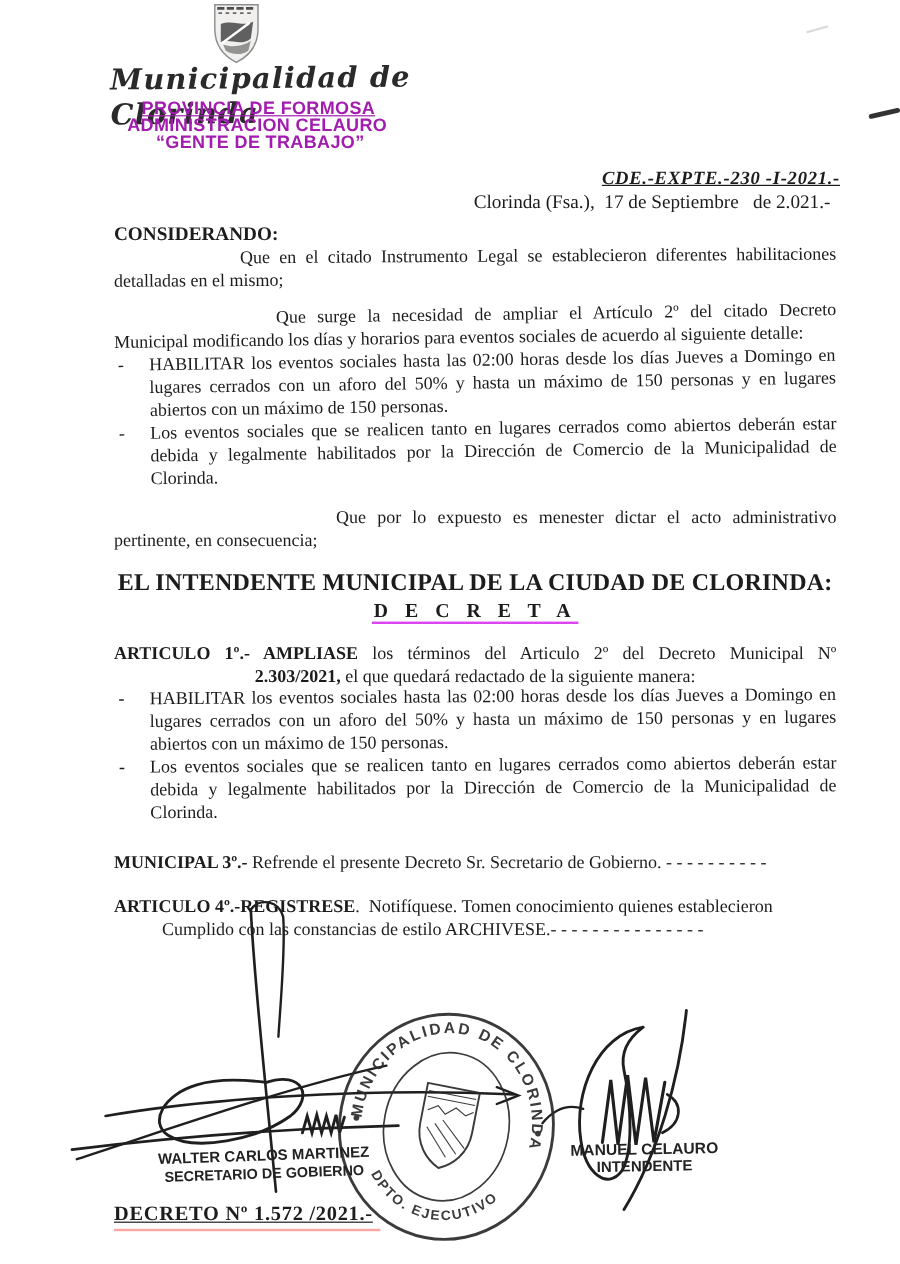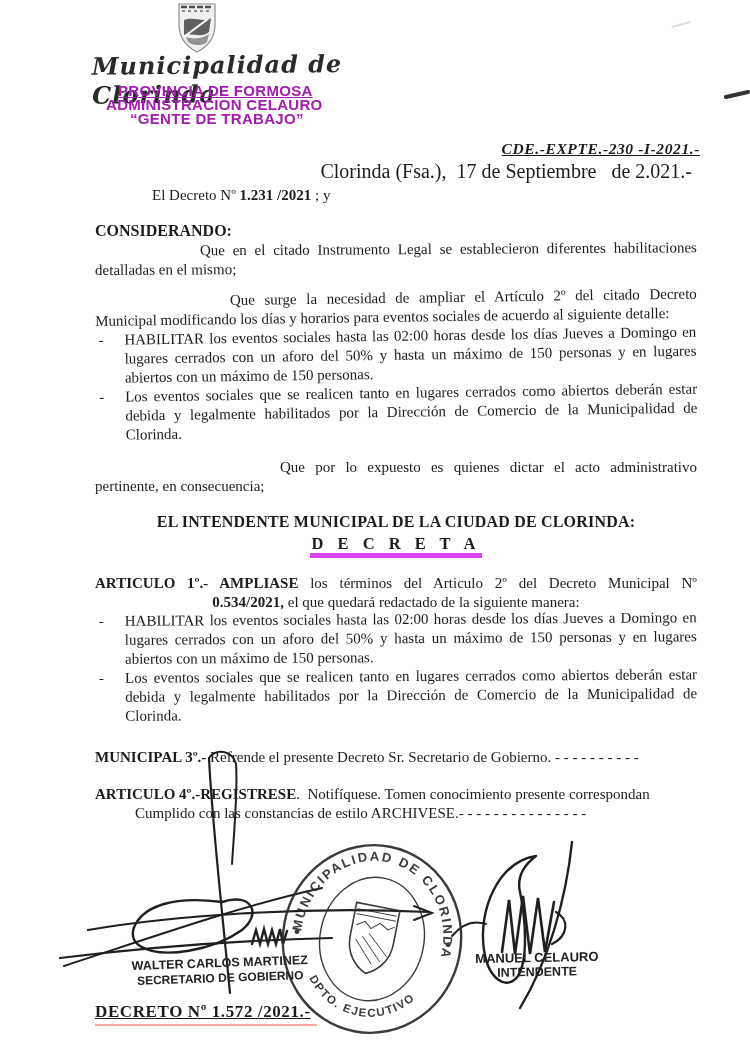--- a/index.html
+++ b/index.html
@@ -16,39 +16,39 @@
     font-family:"DejaVu Serif","Liberation Serif",serif;transform:rotate(-0.6deg);
   }
   .hdr-line{position:absolute;color:#a21caf;font-weight:700;font-family:"Liberation Sans",sans-serif;font-size:15px;letter-spacing:.3px;}
   .hdr-prov{left:118px;top:82px;text-decoration:underline;}
   .hdr-admin{left:106px;top:96px;}
   .hdr-motto{left:130px;top:110px;}
   .expte{
     position:absolute;right:50px;top:140px;font-weight:700;font-style:italic;font-size:15.5px;
     text-decoration:underline;letter-spacing:.6px;
   }
-  .dateline{position:absolute;right:58px;top:160px;font-size:20px;white-space:pre;}
+  .dateline{position:absolute;right:58px;top:160px;font-size:16px;white-space:pre;}
   
   .content{position:absolute;left:95px;top:184px;width:602px;font-size:15px;line-height:19px;}
   .blabel{font-weight:700;font-size:16px;}
   .b{font-weight:700;}
   .decreto-line{text-indent:57px;margin:2px 0 16px 0;}
   .c-label{margin-top:2px;}
   .p{text-align:justify;}
   .p1{text-indent:105px;margin-top:2px;transform:rotate(-0.35deg);transform-origin:left center;}
   .p2{text-indent:135px;margin-top:13px;transform:rotate(-0.8deg);transform-origin:left center;}
   .bullets{transform:rotate(-0.8deg);transform-origin:left center;}
   .bullets2{transform:rotate(-0.35deg);transform-origin:left center;}
   .bullet-row{display:flex;}
   .bullet-dash{width:26px;padding-left:4px;}
   .bullet-text{flex:1;text-align:justify;}
   .p3{text-indent:185px;margin-top:13px;}
-  .h1{text-align:center;font-weight:700;font-size:16px;margin-top:16px;letter-spacing:.2px;}
+  .h1{text-align:center;font-weight:700;font-size:20px;margin-top:16px;letter-spacing:.2px;}
   .h2{text-align:center;margin-top:3px;}
-  .h2 span{display:inline-block;font-weight:700;font-size:16.5px;letter-spacing:5px;border-bottom:5px solid #d946ef;padding:0 2px 0 2px;}
+  .h2 span{display:inline-block;font-weight:700;font-size:16.5px;letter-spacing:5px;border-bottom:2px solid #d946ef;padding:0 2px 0 2px;}
   .a1-line1{margin-top:16px;text-align:justify;text-align-last:justify;}
   .a1-line2{text-align:center;}
   .a3{margin-top:22px;white-space:pre;}
   .a4-line1{margin-top:18px;white-space:pre;}
   .a4-line2{margin-left:40px;}
   
   .ink-layer{position:absolute;left:0;top:0;width:750px;height:1053px;pointer-events:none;}
   .sig-name{position:absolute;font-family:"Liberation Sans",sans-serif;font-weight:700;color:#222;text-align:center;line-height:15px;}
   .sig-left{left:110px;top:956px;width:220px;font-size:12.5px;transform:rotate(-2deg);}
   .sig-left .t2{font-size:12px;font-weight:700;}
@@ -75,59 +75,58 @@
 
   <div class="script-title">Municipalidad de Clorinda</div>
   <div class="hdr-line hdr-prov">PROVINCIA DE FORMOSA</div>
   <div class="hdr-line hdr-admin">ADMINISTRACION CELAURO</div>
   <div class="hdr-line hdr-motto">“GENTE DE TRABAJO”</div>
   <div class="expte">CDE.-EXPTE.-230 -I-2021.-</div>
   <div class="dateline">Clorinda (Fsa.),  17 de Septiembre   de 2.021.-</div>
 
   <div class="content">
 
-    <div class="decreto-line"><span>El Decreto Nº </span><span class="b">1.231 /2021</span><span> ; y</span></div>
 
     <div class="blabel c-label">CONSIDERANDO:</div>
     <div class="p p1">Que en el citado Instrumento Legal se establecieron diferentes habilitaciones detalladas en el mismo;</div>
     <div class="p p2">Que surge la necesidad de ampliar el Artículo 2º del citado Decreto Municipal modificando los días y horarios para eventos sociales de acuerdo al siguiente detalle:</div>
 
     <div class="bullets">
       <div class="bullet-row">
         <span class="bullet-dash">-</span>
         <span class="bullet-text">HABILITAR los eventos sociales hasta las 02:00 horas desde los días Jueves a Domingo en lugares cerrados con un aforo del 50% y hasta un máximo de 150 personas y en lugares abiertos con un máximo de 150 personas.</span>
       </div>
       <div class="bullet-row">
         <span class="bullet-dash">-</span>
         <span class="bullet-text">Los eventos sociales que se realicen tanto en lugares cerrados como abiertos deberán estar debida y legalmente habilitados por la Dirección de Comercio de la Municipalidad de Clorinda.</span>
       </div>
     </div>
 
-    <div class="p p3">Que por lo expuesto es quienes dictar el acto administrativo pertinente, en consecuencia;</div>
+    <div class="p p3">Que por lo expuesto es menester dictar el acto administrativo pertinente, en consecuencia;</div>
 
     <div class="h1">EL  INTENDENTE  MUNICIPAL DE LA CIUDAD DE CLORINDA:</div>
     <div class="h2"><span>D E C R E T A</span></div>
 
     <div class="a1-line1"><span class="b">ARTICULO 1º.- AMPLIASE</span><span> los términos del Articulo 2º del Decreto Municipal Nº</span></div>
-    <div class="a1-line2"><span class="b">0.534/2021,</span><span> el que quedará redactado de la siguiente manera:</span></div>
+    <div class="a1-line2"><span class="b">2.303/2021,</span><span> el que quedará redactado de la siguiente manera:</span></div>
 
     <div class="bullets2">
       <div class="bullet-row">
         <span class="bullet-dash">-</span>
         <span class="bullet-text">HABILITAR los eventos sociales hasta las 02:00 horas desde los días Jueves a Domingo en lugares cerrados con un aforo del 50% y hasta un máximo de 150 personas y en lugares abiertos con un máximo de 150 personas.</span>
       </div>
       <div class="bullet-row">
         <span class="bullet-dash">-</span>
         <span class="bullet-text">Los eventos sociales que se realicen tanto en lugares cerrados como abiertos deberán estar debida y legalmente habilitados por la Dirección de Comercio de la Municipalidad de Clorinda.</span>
       </div>
     </div>
 
     <div class="a3"><span class="b">MUNICIPAL 3º.-</span><span> Refrende el presente Decreto Sr. Secretario de Gobierno. - - - - - - - - - -</span></div>
 
-    <div class="a4-line1"><span class="b">ARTICULO 4º.-REGISTRESE</span><span>.  Notifíquese. Tomen conocimiento presente correspondan</span></div>
+    <div class="a4-line1"><span class="b">ARTICULO 4º.-REGISTRESE</span><span>.  Notifíquese. Tomen conocimiento quienes establecieron</span></div>
     <div class="a4-line2">Cumplido con las constancias de estilo ARCHIVESE.- - - - - - - - - - - - - - -</div>
   </div>
 
   <svg class="ink-layer" viewBox="0 0 750 1053">
     <defs>
       <path id="arcTop" d="M 322,994 A 71,78 0 1 1 422,994"></path>
       <path id="arcBottom" d="M 314,984 A 71,78 0 0 0 430,984"></path>
     </defs>
 
     <line x1="726" y1="97" x2="748" y2="92" stroke="#333333" stroke-width="4" stroke-linecap="round"></line>

